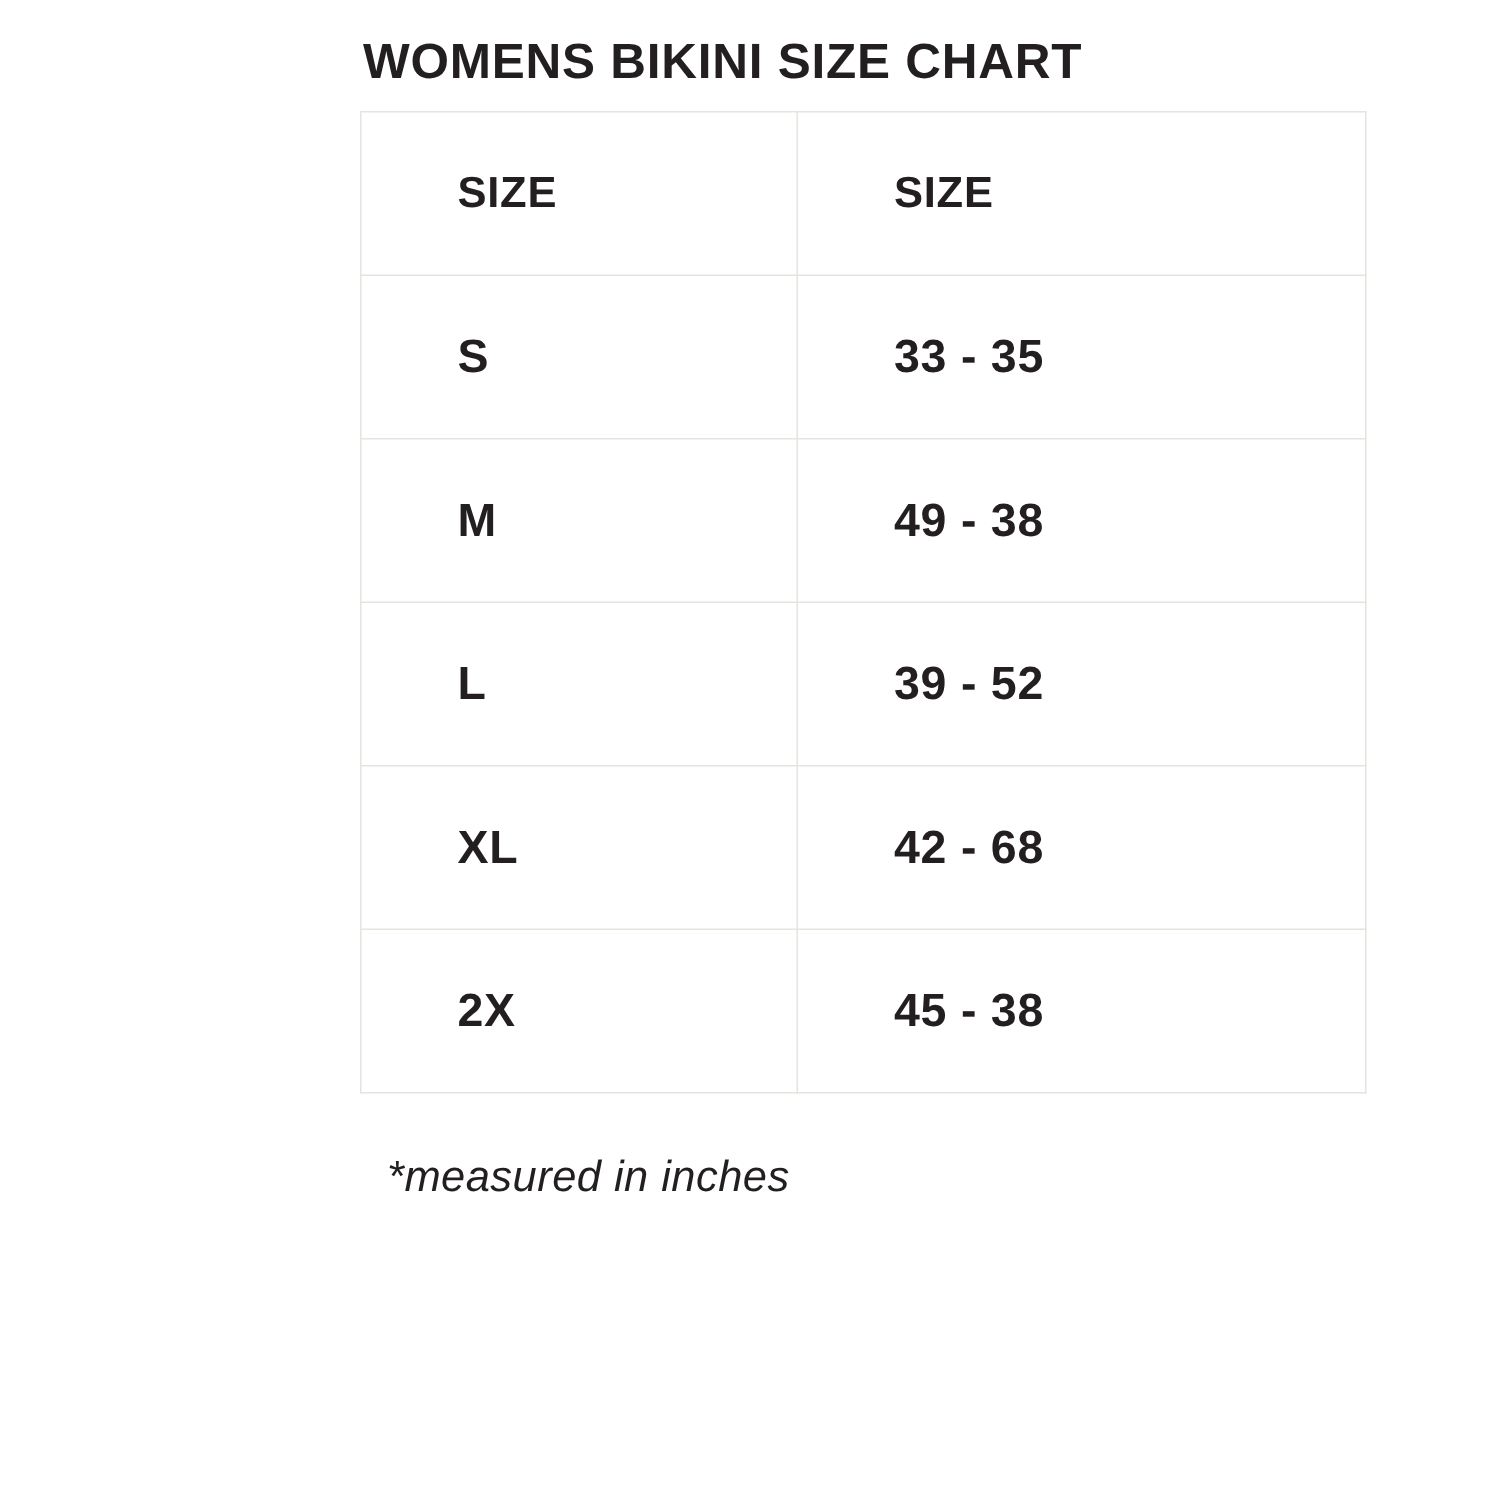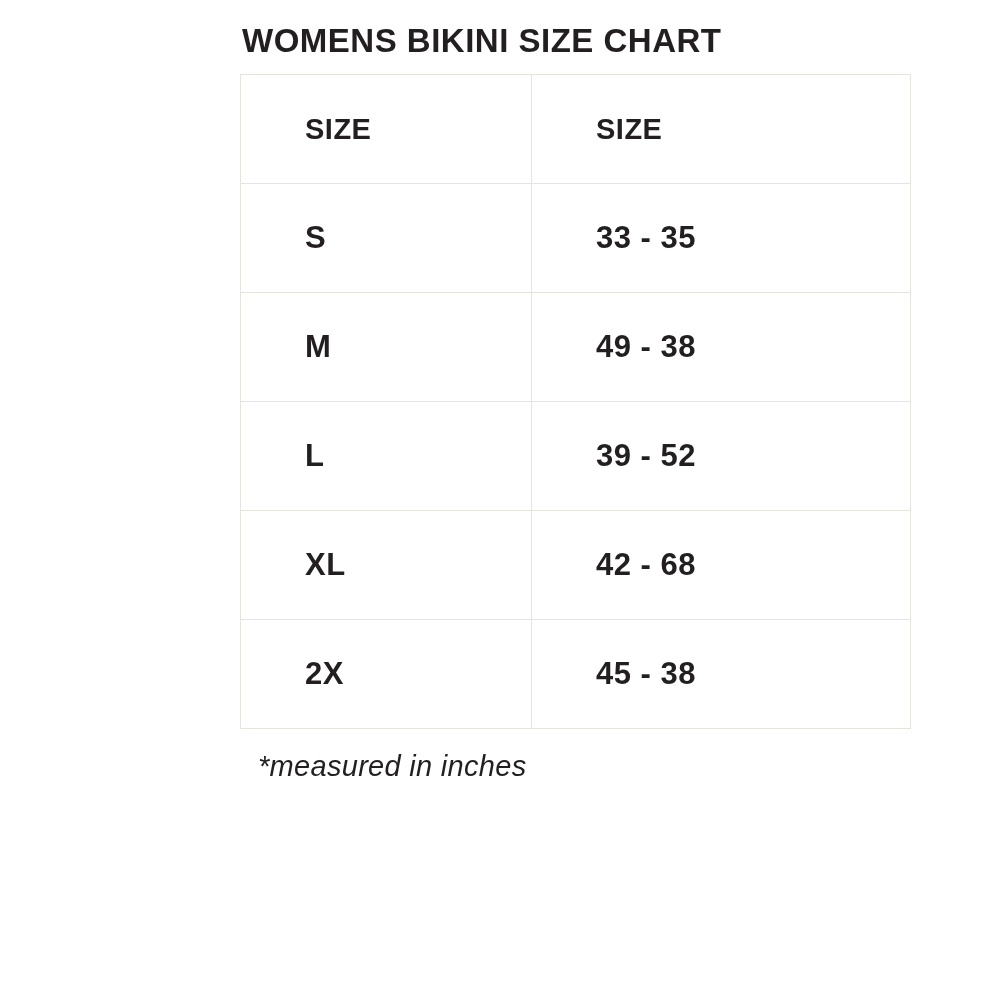--- a/index.html
+++ b/index.html
@@ -54,21 +54,21 @@
   table.size-table th {
     font-size: 29px;
   }
   table.size-table .col-size {
     width: 226px;
   }
   table.size-table .col-bust {
     width: 314px;
   }
   .footnote {
-    margin: 21px 0 0 18px;
+    margin: 40px 0 0 18px;
     font-size: 29px;
     font-style: italic;
     color: #231f20;
     letter-spacing: 0.3px;
   }
 </style>
 </head>
 <body>
 
 <div class="page">

